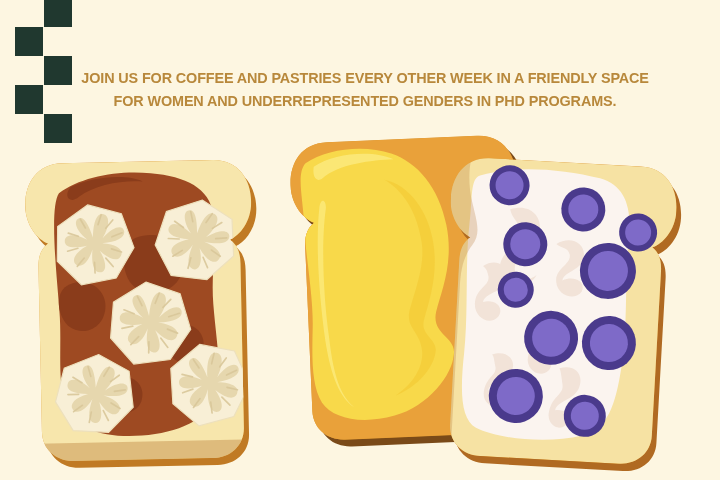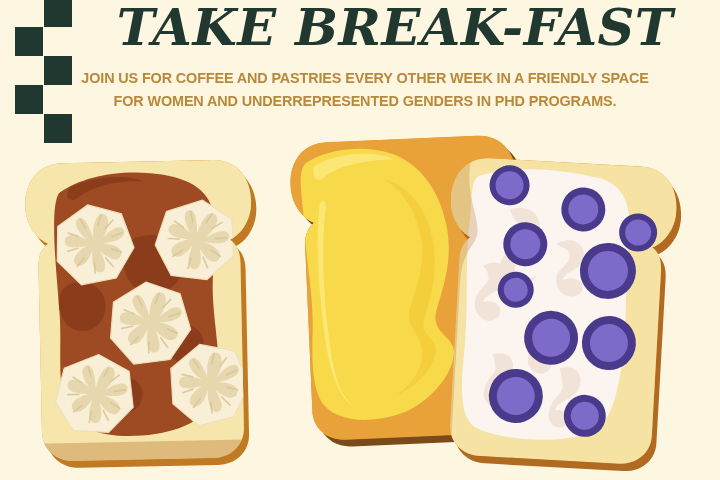--- a/index.html
+++ b/index.html
@@ -98,23 +98,20 @@
 <div id="poster">
 
   <div id="checkerboard">
     <div class="checker-square cs-0"></div>
     <div class="checker-square cs-1"></div>
     <div class="checker-square cs-2"></div>
     <div class="checker-square cs-3"></div>
     <div class="checker-square cs-4"></div>
   </div>
 
-  <div id="headline-wrap">
-    <h1 id="headline">TAKE BREAK-FAST</h1>
-  </div>
 
   <div id="subtitle">
     <span class="sub-line">JOIN US FOR COFFEE AND PASTRIES EVERY OTHER WEEK IN A FRIENDLY SPACE</span>
     <span class="sub-line">FOR WOMEN AND UNDERREPRESENTED GENDERS IN PHD PROGRAMS.</span>
   </div>
 
   <div id="toast-row">
     <svg width="720" height="480" viewBox="0 0 720 480" xmlns="http://www.w3.org/2000/svg">
       <defs>
 

